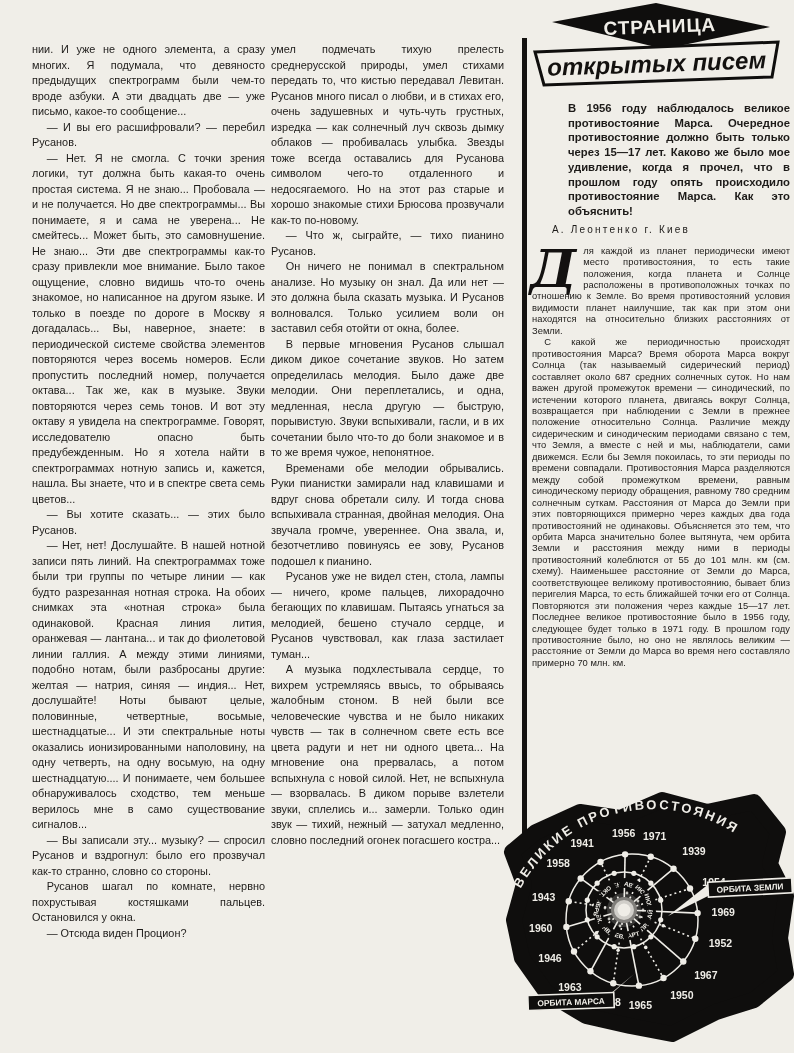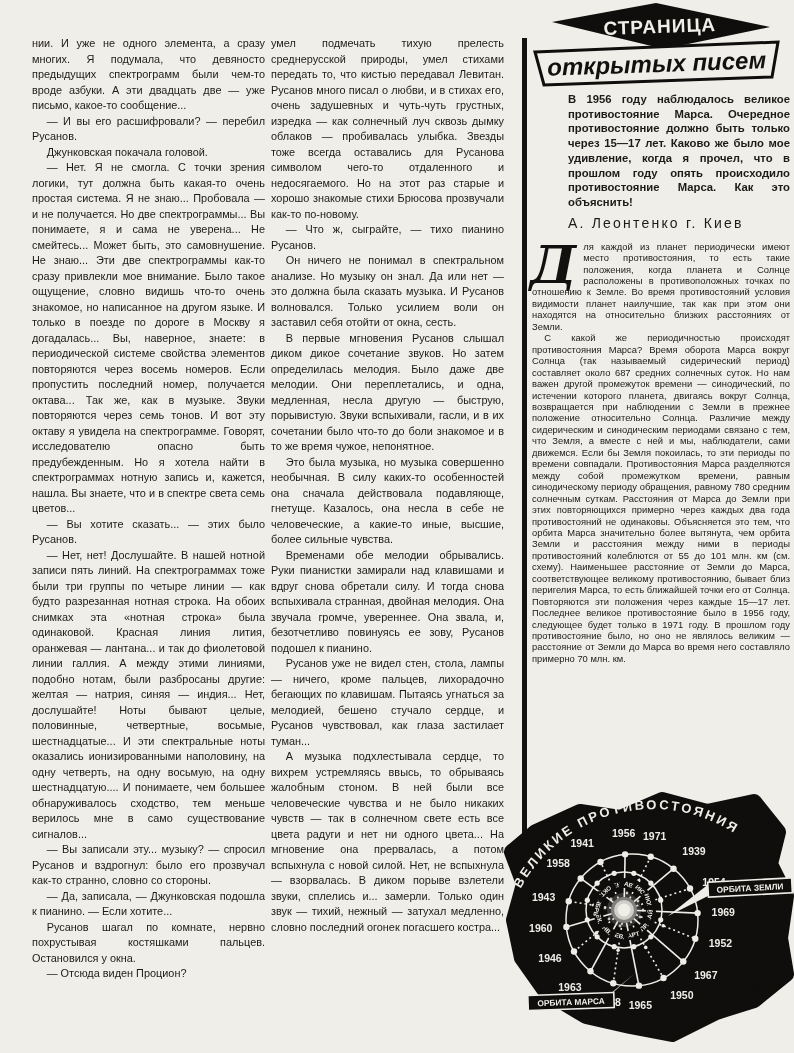--- a/index.html
+++ b/index.html
@@ -1,58 +1,55 @@
 <!DOCTYPE html>
 <html><head>
 <meta charset="utf-8">
 <style>
   html,body{margin:0;padding:0;background:#d8d6d2;}
   .page{position:relative;width:794px;height:1053px;background:#f0eee8;overflow:hidden;
         font-family:"Liberation Sans",sans-serif;color:#1d1b19;}
-  .col{position:absolute;top:36px;text-align:justify;font-size:10.9px;line-height:15.5px;overflow:hidden;}
+  .col{position:absolute;top:42px;text-align:justify;font-size:10.9px;line-height:15.5px;overflow:hidden;}
   #col1{left:32px;width:233px;height:950px;}
   #col2{left:271px;width:233px;height:930px;}
   .col p{margin:0;text-indent:1.35em;}
   .col p.noindent{text-indent:0;}
   .divider{position:absolute;left:522px;top:38px;width:5px;height:912px;background:#141210;}
   #col3{position:absolute;left:532px;top:92px;width:258px;}
-  .intro{margin:0 0 0 36px;font-weight:bold;font-size:11.3px;line-height:14.7px;text-align:justify;}
-  .author{margin:5px 0 10px 36px;font-size:14px;letter-spacing:2.2px;white-space:nowrap;}
+  .intro{margin:9px 0 0 36px;font-weight:bold;font-size:11.3px;line-height:14.7px;text-align:justify;}
+  .author{margin:5px 0 10px 20px;font-size:10px;letter-spacing:2.2px;white-space:nowrap;}
   .body3{font-size:9.4px;line-height:11.45px;text-align:justify;}
   .body3 p{margin:0;text-indent:1.3em;}
   .body3 p.first{text-indent:0;}
   .dropcap{float:left;font-family:"DejaVu Serif",serif;font-style:italic;font-weight:bold;
            font-size:52px;line-height:42px;margin:3px 7px 0 -2px;color:#131110;}
   svg text{font-family:"Liberation Sans",sans-serif;}
   .masthead{position:absolute;left:532px;top:2px;}
   .diagram{position:absolute;left:502px;top:788px;}
 </style>
 </head>
 <body>
 
 <div class="page">
 
   <div id="col1" class="col">
       <p class="noindent">нии. И уже не одного элемента, а сразу многих. Я подумала, что девяносто предыдущих спектрограмм были чем-то вроде азбуки. А эти двадцать две — уже письмо, какое-то сообщение...</p>
       <p>— И вы его расшифровали? — перебил Русанов.</p>
-      <p>Джунковская покачала головой.</p>
       <p>— Нет. Я не смогла. С точки зрения логики, тут должна быть какая-то очень простая система. Я не знаю... Пробовала — и не получается. Но две спектрограммы... Вы понимаете, я и сама не уверена... Не смейтесь... Может быть, это самовнушение. Не знаю... Эти две спектрограммы как-то сразу привлекли мое внимание. Было такое ощущение, словно видишь что-то очень знакомое, но написанное на другом языке. И только в поезде по дороге в Москву я догадалась... Вы, наверное, знаете: в периодической системе свойства элементов повторяются через восемь номеров. Если пропустить последний номер, получается октава... Так же, как в музыке. Звуки повторяются через семь тонов. И вот эту октаву я увидела на спектрограмме. Говорят, исследователю опасно быть предубежденным. Но я хотела найти в спектрограммах нотную запись и, кажется, нашла. Вы знаете, что и в спектре света семь цветов...</p>
       <p>— Вы хотите сказать... — этих было Русанов.</p>
       <p>— Нет, нет! Дослушайте. В нашей нотной записи пять линий. На спектрограммах тоже были три группы по четыре линии — как будто разрезанная нотная строка. На обоих снимках эта «нотная строка» была одинаковой. Красная линия лития, оранжевая — лантана... и так до фиолетовой линии галлия. А между этими линиями, подобно нотам, были разбросаны другие: желтая — натрия, синяя — индия... Нет, дослушайте! Ноты бывают целые, половинные, четвертные, восьмые, шестнадцатые... И эти спектральные ноты оказались ионизированными наполовину, на одну четверть, на одну восьмую, на одну шестнадцатую.... И понимаете, чем большее обнаруживалось сходство, тем меньше верилось мне в само существование сигналов...</p>
       <p>— Вы записали эту... музыку? — спросил Русанов и вздрогнул: было его прозвучал как-то странно, словно со стороны.</p>
-      <p>— Да, записала, — Джунковская подошла к пианино. — Если хотите...</p>
       <p>Русанов шагал по комнате, нервно похрустывая костяшками пальцев. Остановился у окна.</p>
       <p>— Отсюда виден Процион?</p>
     </div>
   <div id="col2" class="col">
       <p class="noindent">умел подмечать тихую прелесть среднерусской природы, умел стихами передать то, что кистью передавал Левитан. Русанов много писал о любви, и в стихах его, очень задушевных и чуть-чуть грустных, изредка — как солнечный луч сквозь дымку облаков — пробивалась улыбка. Звезды тоже всегда оставались для Русанова символом чего-то отдаленного и недосягаемого. Но на этот раз старые и хорошо знакомые стихи Брюсова прозвучали как-то по-новому.</p>
       <p>— Что ж, сыграйте, — тихо пианино Русанов.</p>
-      <p>Он ничего не понимал в спектральном анализе. Но музыку он знал. Да или нет — это должна была сказать музыка. И Русанов волновался. Только усилием воли он заставил себя отойти от окна, сесть.</p>
+      <p>Он ничего не понимал в спектральном анализе. Но музыку он знал. Да или нет — это должна была сказать музыка. И Русанов волновался. Только усилием воли он заставил себя отойти от окна, более.</p>
       <p>В первые мгновения Русанов слышал диком дикое сочетание звуков. Но затем определилась мелодия. Было даже две мелодии. Они переплетались, и одна, медленная, несла другую — быструю, порывистую. Звуки вспыхивали, гасли, и в их сочетании было что-то до боли знакомое и в то же время чужое, непонятное.</p>
-      <p>Это была музыка, но музыка совершенно необычная. В силу каких-то особенностей она сначала действовала подавляюще, гнетуще. Казалось, она несла в себе не человеческие, а какие-то иные, высшие, более сильные чувства.</p>
       <p>Временами обе мелодии обрывались. Руки пианистки замирали над клавишами и вдруг снова обретали силу. И тогда снова вспыхивала странная, двойная мелодия. Она звучала громче, увереннее. Она звала, и, безотчетливо повинуясь ее зову, Русанов подошел к пианино.</p>
       <p>Русанов уже не видел стен, стола, лампы — ничего, кроме пальцев, лихорадочно бегающих по клавишам. Пытаясь угнаться за мелодией, бешено стучало сердце, и Русанов чувствовал, как глаза застилает туман...</p>
       <p>А музыка подхлестывала сердце, то вихрем устремляясь ввысь, то обрываясь жалобным стоном. В ней были все человеческие чувства и не было никаких чувств — так в солнечном свете есть все цвета радуги и нет ни одного цвета... На мгновение она прервалась, а потом вспыхнула с новой силой. Нет, не вспыхнула — взорвалась. В диком порыве взлетели звуки, сплелись и... замерли. Только один звук — тихий, нежный — затухал медленно, словно последний огонек погасшего костра...</p>
     </div>
   <div class="divider"></div>
 
   <svg class="masthead" width="252" height="86" viewBox="0 0 252 86">
     <polygon points="124,1 238,25 132,47 20,20" fill="#0f0e0d"></polygon>
     <text x="128" y="31" transform="rotate(-2 128 31)" text-anchor="middle" font-size="19" font-weight="bold" letter-spacing="1" fill="#f0eee8">СТРАНИЦА</text>
     <polygon points="3,50 246,40 240,75 12,83" fill="#f0eee8" stroke="#0f0e0d" stroke-width="3"></polygon>

